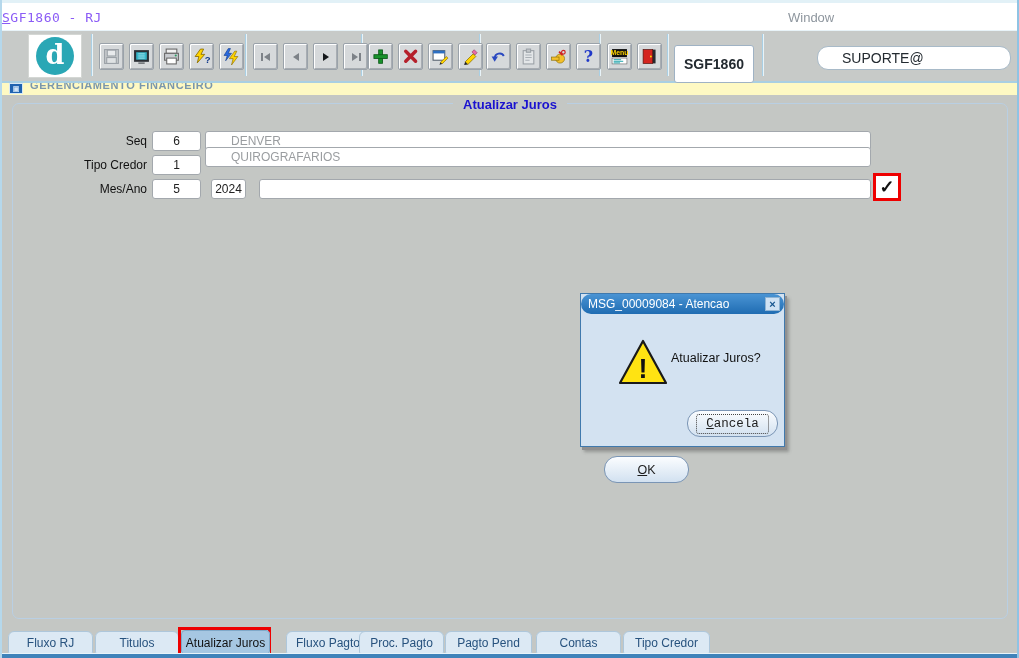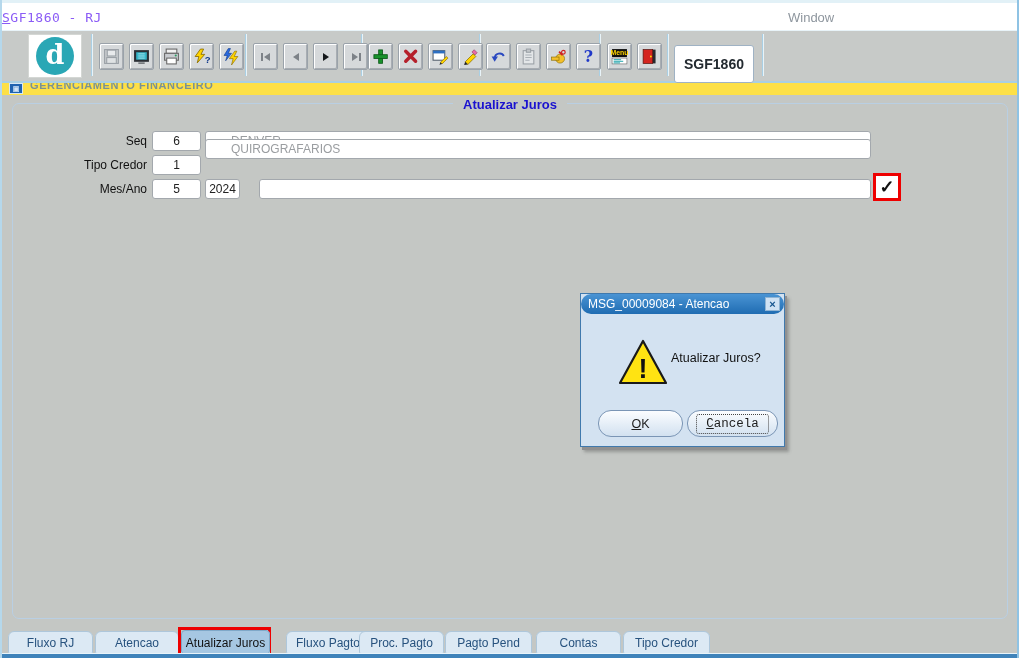--- a/index.html
+++ b/index.html
@@ -26,21 +26,21 @@
         box-shadow:inset 1px 1px 0 #fff, inset -1px -1px 0 #a8adb2;
         display:flex;align-items:center;justify-content:center;}
   .tbtn svg{display:block;}
   #app-code-box{left:672px;top:14px;width:80px;height:38px;background:#fff;border:1px solid #9fb2c4;
                 border-radius:3px;display:flex;align-items:center;justify-content:center;
                 font-weight:bold;font-size:14px;color:#232a30;}
   #user-box{left:815px;top:15px;width:194px;height:24px;background:#fff;border:1px solid #a8bac8;
             border-radius:11px;display:flex;align-items:center;padding-left:24px;
             font-size:14px;color:#232a30;}
   
-  #child-titlebar{left:0;top:83px;width:100%;height:12px;background:#fde047;overflow:hidden;}
+  #child-titlebar{left:0;top:83px;width:100%;height:12px;background:#fef9c3;overflow:hidden;}
   #child-icon{left:7px;top:0;width:14px;height:11px;background:#1f63b0;border:1px solid #d7e8f4;
               color:#cfe4f8;font-size:7px;line-height:9px;text-align:center;font-weight:bold;}
   #child-title{left:28px;top:-4px;font-size:11px;font-weight:bold;color:#5b7fa6;opacity:.8;
                letter-spacing:.6px;}
   
   #canvas{left:0;top:95px;width:100%;height:532px;background:#c4c7c4;}
   #frame{left:10px;top:8px;right:9px;bottom:8px;border:1px solid #b9cfe3;border-radius:7px;}
   #form-title{top:-9px;left:0;width:100%;text-align:center;}
   #form-title span{background:#c4c7c4;padding:0 10px;color:#1a12d0;font-weight:bold;font-size:13px;}
   .flabel{font-size:12px;color:#111;text-align:right;width:120px;}
@@ -231,71 +231,72 @@
       <div class="tbtn">
         <svg width="17" height="17" viewBox="0 0 16 16">
             <rect x="10.5" y="1.5" width="3.2" height="13" fill="#26292e"></rect>
             <rect x="2" y="1.5" width="9" height="13" fill="#d42420" stroke="#5a1410" stroke-width=".7"></rect>
             <circle cx="9.3" cy="8" r=".9" fill="#ffd400"></circle>
           </svg>
       </div>
     </div>
 
     <div class="abs" id="app-code-box">SGF1860</div>
+    <div class="abs" id="user-box">SUPORTE@</div>
   </div>
 
   <div class="abs" id="child-titlebar">
     <div class="abs" id="child-icon">▣</div>
     <span class="abs" id="child-title">GERENCIAMENTO FINANCEIRO</span>
   </div>
 
   <div class="abs" id="canvas">
     <div class="abs" id="frame">
       <div class="abs" id="form-title"><span>Atualizar Juros</span></div>
     </div>
 
     <div class="abs flabel" style="left:25px;top:39px;">Seq</div>
     <div class="abs fbox" style="left:150px;top:36px;width:49px;height:20px;">6</div>
     <div class="abs fdesc" style="left:203px;top:36px;width:666px;height:20px;">DENVER</div>
 
     <div class="abs flabel" style="left:25px;top:63px;">Tipo Credor</div>
     <div class="abs fbox" style="left:150px;top:60px;width:49px;height:20px;">1</div>
-    <div class="abs fdesc" style="left:203px;top:44px;width:666px;height:20px;">QUIROGRAFARIOS</div>
+    <div class="abs fdesc" style="left:203px;top:52px;width:666px;height:20px;">QUIROGRAFARIOS</div>
 
     <div class="abs flabel" style="left:25px;top:87px;">Mes/Ano</div>
     <div class="abs fbox" style="left:150px;top:84px;width:49px;height:20px;">5</div>
-    <div class="abs fbox" style="left:203px;top:84px;width:35px;height:20px;text-align:center;">2024</div>
+    <div class="abs fbox" style="left:209px;top:84px;width:35px;height:20px;text-align:center;">2024</div>
     <div class="abs fdesc" style="left:257px;top:84px;width:612px;height:20px;"></div>
 
     <div class="abs annot" style="left:871px;top:78px;width:28px;height:28px;">
       <div id="check-btn">✓</div>
     </div>
   </div>
 
   <div class="abs" id="dialog">
     <div class="abs" id="dialog-titlebar">
       <span>MSG_00009084 - Atencao</span>
     </div>
     <div class="abs" id="dialog-close">×</div>
     <svg class="abs" style="left:36px;top:44px;" width="52" height="48" viewBox="0 0 52 48">
       <polygon points="26,3 49,45 3,45" fill="#ffe312" stroke="#1a1a1a" stroke-width="2.2" stroke-linejoin="round"></polygon>
       <text x="26" y="40" text-anchor="middle" font-size="27" font-weight="bold" fill="#111">!</text>
     </svg>
     <span class="abs" id="dialog-msg">Atualizar Juros?</span>
-    <div class="abs dlg-btn" id="btn-ok" style="left:17px;width:85px;">
+    <div class="abs dlg-btn" id="btn-ok" style="left:23px;width:85px;margin-top:46px;">
       <span><u>O</u>K</span>
     </div>
     <div class="abs dlg-btn" id="btn-cancel" style="left:106px;width:91px;">
       <span><u>C</u>ancela</span>
     </div>
   </div>
 
   <div class="abs" id="tabbar">
     <div class="tab" style="left:6px;width:83px;">Fluxo RJ</div>
-    <div class="tab" style="left:93px;width:82px;">Atencao</div>
+    <div class="tab" style="left:93px;width:82px;">Titulos</div>
     <div class="abs annot" id="tab-annot">
       <div class="tab active">Atualizar Juros</div>
     </div>
     <div class="tab" style="left:284px;width:82px;">Fluxo Pagto</div>
     <div class="tab" style="left:357px;width:83px;">Proc. Pagto</div>
     <div class="tab" style="left:443px;width:85px;">Pagto Pend</div>
     <div class="tab" style="left:534px;width:83px;">Contas</div>
     <div class="tab" style="left:621px;width:85px;">Tipo Credor</div>
   </div>
   <div class="abs" id="bottom-strip"></div>

